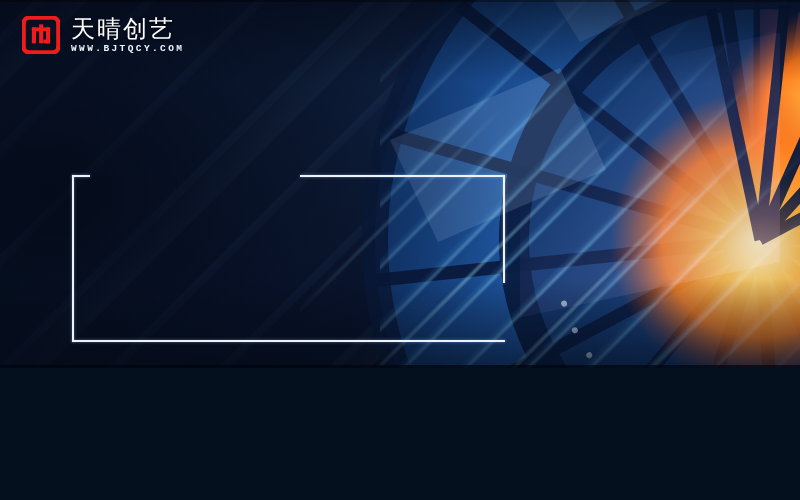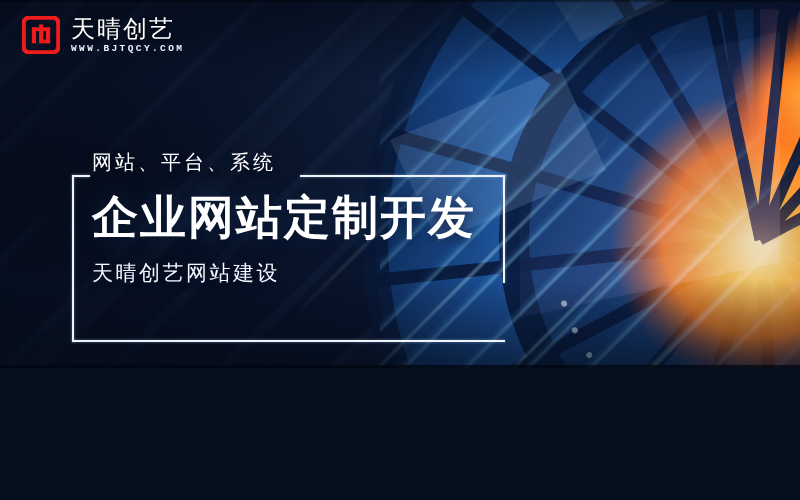--- a/index.html
+++ b/index.html
@@ -336,21 +336,16 @@
   </div>
 
   <div class="frame">
     <div class="ln f-left"></div>
     <div class="ln f-bottom"></div>
     <div class="ln f-tl"></div>
     <div class="ln f-top"></div>
     <div class="ln f-right"></div>
   </div>
 
-  <div class="copy">
-    <div class="eyebrow">网站、平台、系统</div>
-    <div class="headline">企业网站定制开发</div>
-    <div class="tagline">天晴创艺网站建设</div>
-  </div>
 
   <div class="edge-top"></div>
   <div class="edge-bottom"></div>
 </div>
 
 </body></html>

